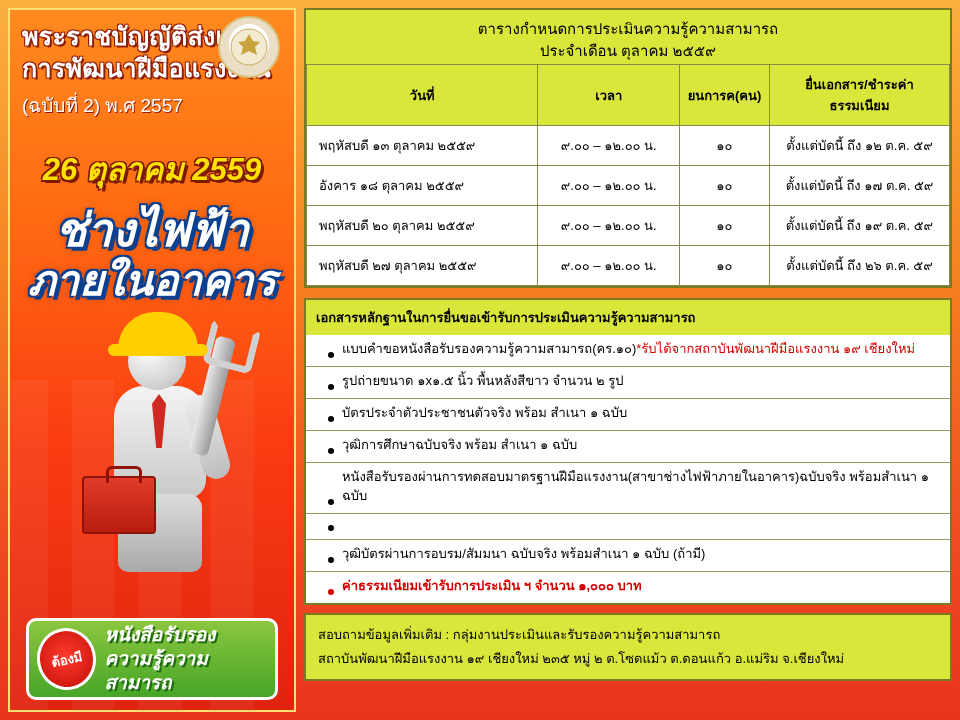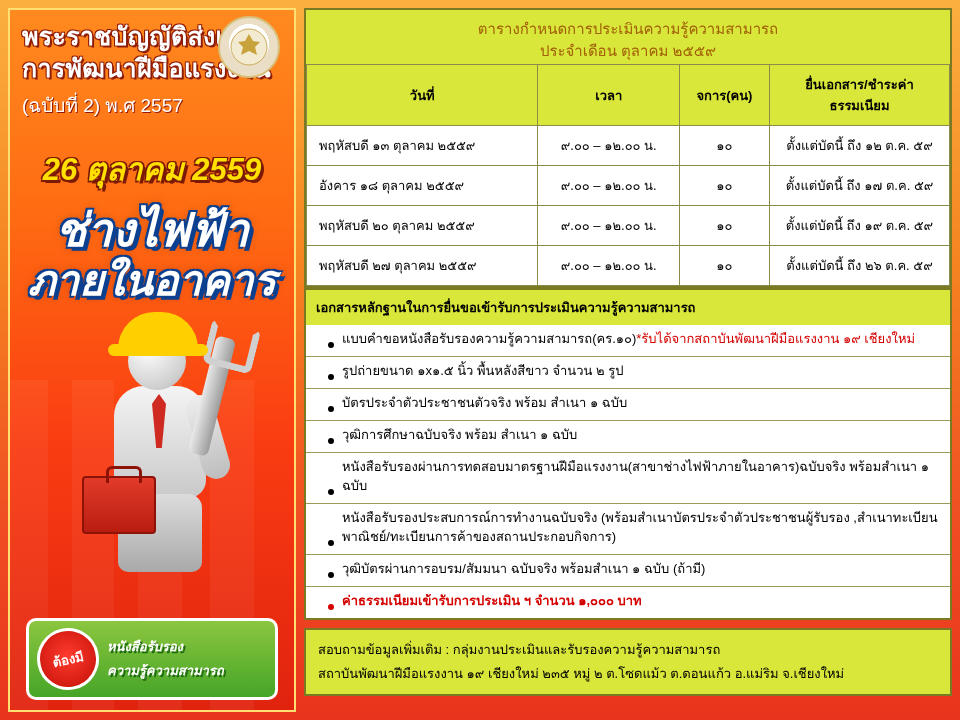--- a/index.html
+++ b/index.html
@@ -99,29 +99,29 @@
     border:3px solid #ffffff; border-radius:10px;
     display:flex; align-items:center; padding:6px 8px; gap:8px;
   }
   #cert-stamp {
     width:62px; height:62px; border-radius:50%;
     background:radial-gradient(circle at 50% 45%,#ff3b2e,#c20f06);
     border:3px solid #fff; color:#fff; font-weight:bold; font-size:13px;
     display:flex; align-items:center; justify-content:center; text-align:center; line-height:15px;
     transform:rotate(-12deg);
   }
-  #cert-text { color:#fff; font-weight:bold; font-size:13px; line-height:24px;
+  #cert-text { color:#fff; font-weight:bold; font-size:19px; line-height:24px;
     text-shadow:2px 2px 0 #1f6b12; font-style:italic; }
 
   
   #right { position:absolute; left:304px; top:8px; width:648px; }
 
   
   #schedule-wrap { background:#d9e63a; border:2px solid #7a7a23; }
-  #schedule-title { text-align:center; padding:8px 4px 2px; font-size:15px; color:#a16207; line-height:22px; }
+  #schedule-title { text-align:center; padding:8px 4px 2px; font-size:15px; color:#000000; line-height:22px; }
   table { border-collapse:collapse; width:100%; background:#ffffff; }
   th, td { border:1px solid #8a8a4a; font-size:13px; padding:9px 6px; color:#000; }
   thead th { background:#d9e63a; font-weight:bold; }
   td.c { text-align:center; }
   td.l { text-align:left; padding-left:12px; }
 
   
   #docs-header {
     background:#d9e63a; border:2px solid #7a7a23; border-bottom:none;
     padding:7px 10px; font-size:13px; font-weight:bold; color:#000;
@@ -191,21 +191,21 @@
     <div id="schedule-wrap">
       <div id="schedule-title">
         <div>ตารางกำหนดการประเมินความรู้ความสามารถ</div>
         <div>ประจำเดือน ตุลาคม ๒๕๕๙</div>
       </div>
       <table>
         <thead>
           <tr>
             <th style="width:36%">วันที่</th>
             <th style="width:22%">เวลา</th>
-            <th style="width:14%">จการ(คน)</th>
+            <th style="width:14%">ยนการค(คน)</th>
             <th style="width:28%">ยื่นเอกสาร/ชำระค่าธรรมเนียม</th>
           </tr>
         </thead>
         <tbody>
           <tr>
             <td class="l">พฤหัสบดี ๑๓ ตุลาคม ๒๕๕๙</td>
             <td class="c">๙.๐๐ – ๑๒.๐๐ น.</td>
             <td class="c">๑๐</td>
             <td class="c">ตั้งแต่บัดนี้ ถึง ๑๒ ต.ค. ๕๙</td>
           </tr>
@@ -224,21 +224,21 @@
           <tr>
             <td class="l">พฤหัสบดี ๒๗ ตุลาคม ๒๕๕๙</td>
             <td class="c">๙.๐๐ – ๑๒.๐๐ น.</td>
             <td class="c">๑๐</td>
             <td class="c">ตั้งแต่บัดนี้ ถึง ๒๖ ต.ค. ๕๙</td>
           </tr>
         </tbody>
       </table>
     </div>
 
-    <div style="">
+    <div style="margin-top:10px">
       <div id="docs-header">เอกสารหลักฐานในการยื่นขอเข้ารับการประเมินความรู้ความสามารถ</div>
       <div id="docs-list">
         <div class="doc-row">
           <span class="bullet"></span>
           <span><span>แบบคำขอหนังสือรับรองความรู้ความสามารถ(คร.๑๐)</span><span class="red">*รับได้จากสถาบันพัฒนาฝีมือแรงงาน ๑๙ เชียงใหม่</span></span>
         </div>
         <div class="doc-row">
           <span class="bullet"></span>
           <span>รูปถ่ายขนาด ๑x๑.๕ นิ้ว พื้นหลังสีขาว จำนวน ๒ รูป</span>
         </div>
@@ -249,21 +249,20 @@
         <div class="doc-row">
           <span class="bullet"></span>
           <span>วุฒิการศึกษาฉบับจริง พร้อม สำเนา ๑ ฉบับ</span>
         </div>
         <div class="doc-row">
           <span class="bullet"></span>
           <span>หนังสือรับรองผ่านการทดสอบมาตรฐานฝีมือแรงงาน(สาขาช่างไฟฟ้าภายในอาคาร)ฉบับจริง พร้อมสำเนา ๑ ฉบับ</span>
         </div>
         <div class="doc-row">
           <span class="bullet"></span>
-          <span>หนังสือรับรองประสบการณ์การทำงานฉบับจริง (พร้อมสำเนาบัตรประจำตัวประชาชนผู้รับรอง ,สำเนาทะเบียนพาณิชย์/ทะเบียนการค้าของสถานประกอบกิจการ)</span>
         </div>
         <div class="doc-row">
           <span class="bullet"></span>
           <span>วุฒิบัตรผ่านการอบรม/สัมมนา ฉบับจริง พร้อมสำเนา ๑ ฉบับ (ถ้ามี)</span>
         </div>
         <div class="doc-row fee">
           <span class="bullet"></span>
           <span>ค่าธรรมเนียมเข้ารับการประเมิน ฯ จำนวน ๑,๐๐๐ บาท</span>
         </div>
       </div>

